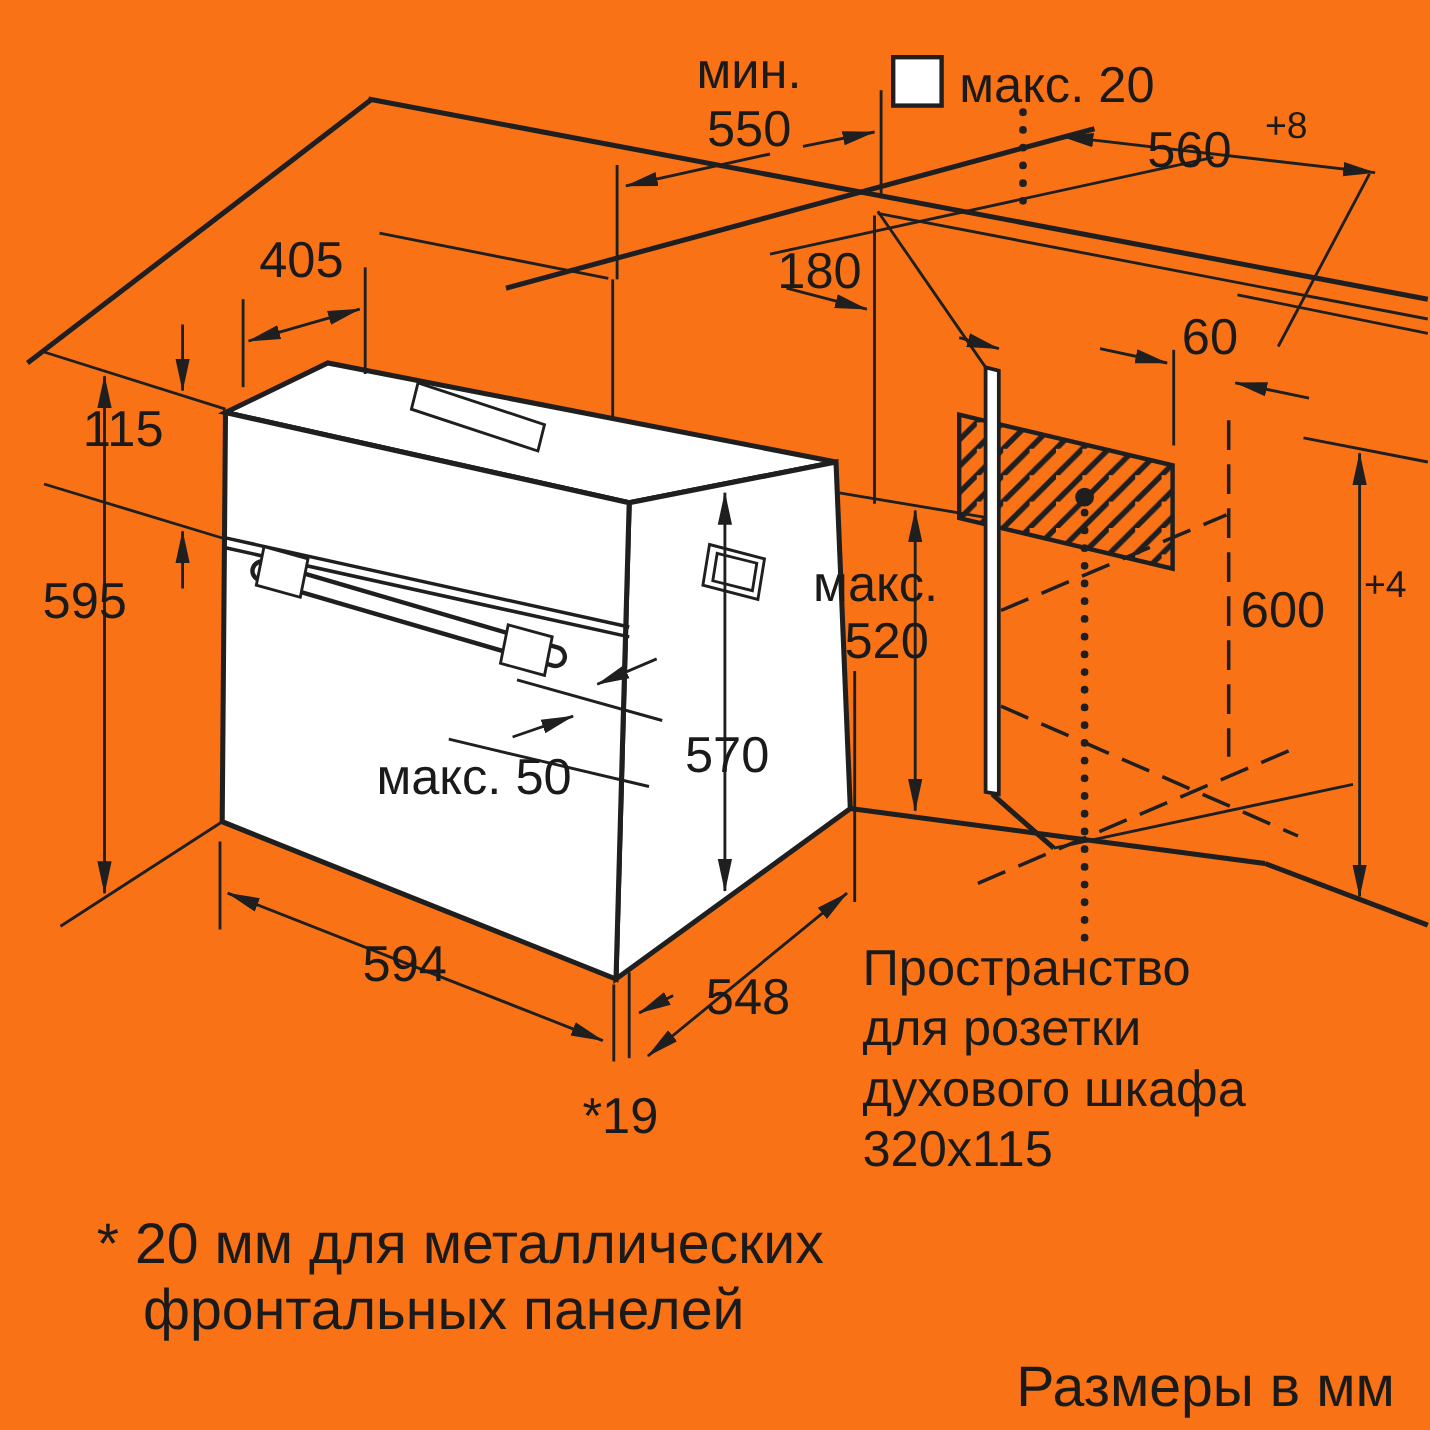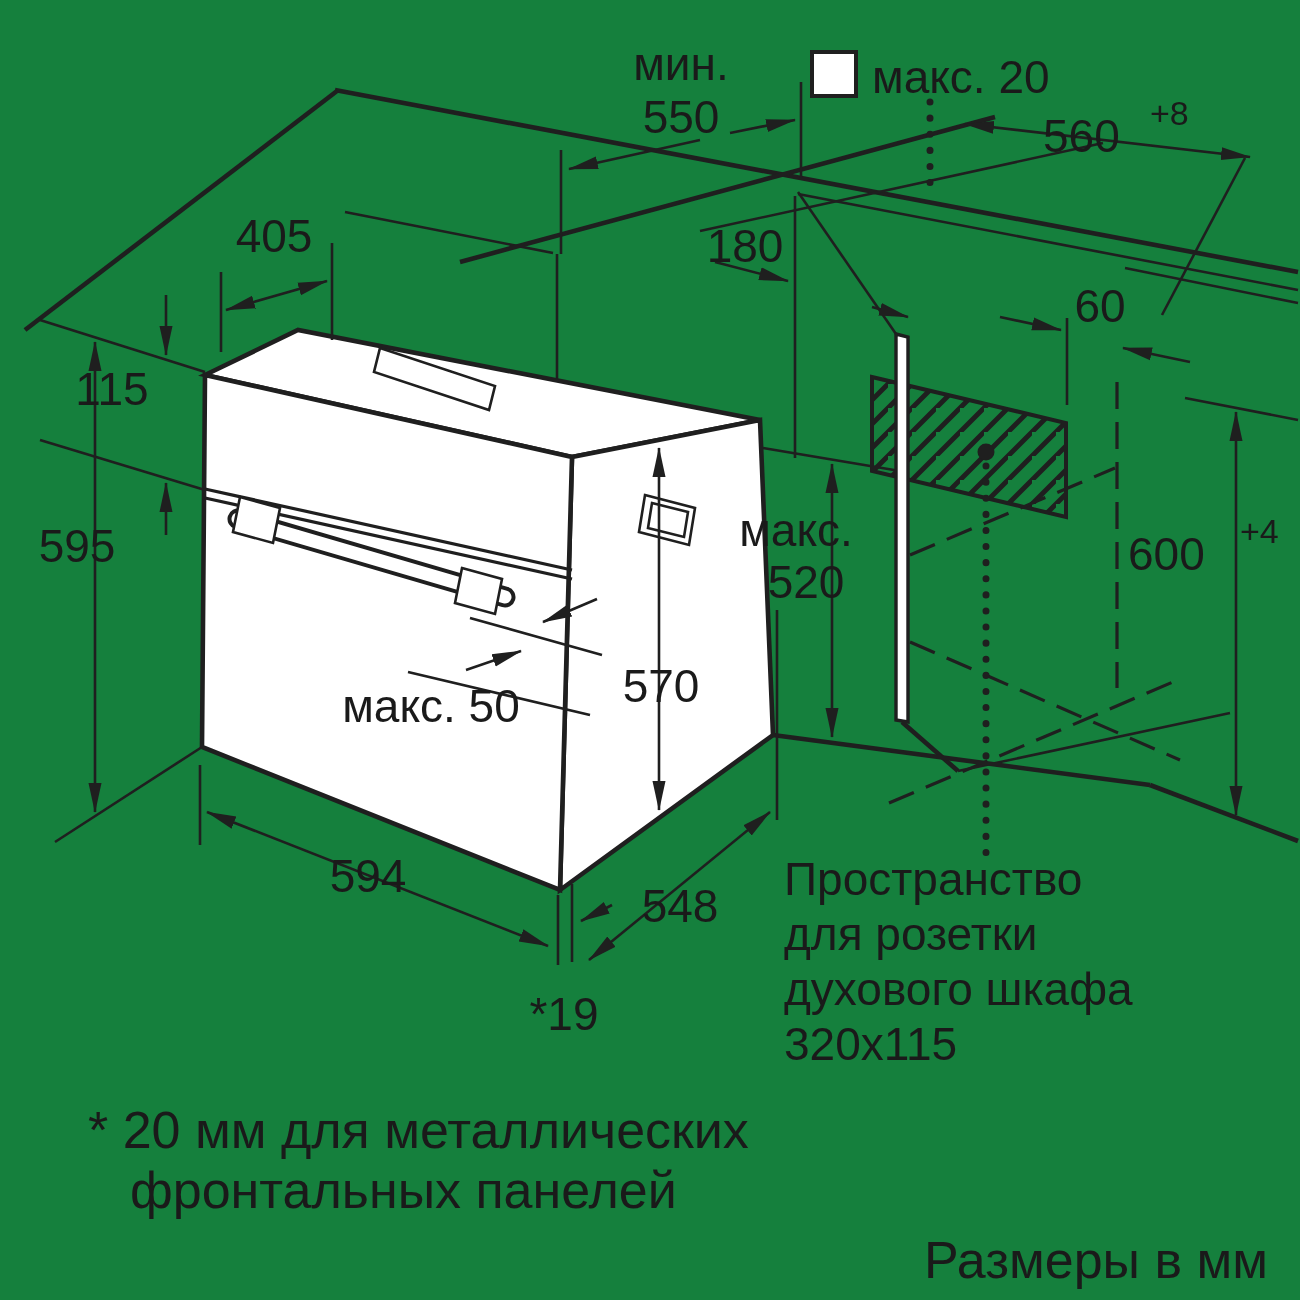--- a/index.html
+++ b/index.html
@@ -1,16 +1,16 @@
 <!DOCTYPE html>
 <html><head>
 <meta charset="utf-8">
 <style>
   html,body{margin:0;padding:0;background:#ffffff;}
-  .stage{width:1300px;height:1300px;position:relative;background:#15803d;font-family:"Liberation Sans",sans-serif;}
+  .stage{width:1300px;height:1300px;position:relative;background:#f97316;font-family:"Liberation Sans",sans-serif;}
   svg{display:block;}
   svg text{fill:#1a1a1a;font-family:"Liberation Sans",sans-serif;}
   .ln{stroke:#1f1f1f;fill:none;}
   .thick{stroke-width:4.6;}
   .med{stroke-width:3.2;}
   .thin{stroke-width:2.6;}
   .dash{stroke-width:3.2;stroke-dasharray:27 13;}
   .dots{stroke-width:7;stroke-dasharray:0.1 16;stroke-linecap:round;}
   .white{fill:#ffffff;stroke:#1f1f1f;}
   .dim{stroke:#1f1f1f;stroke-width:2.6;fill:none;}

